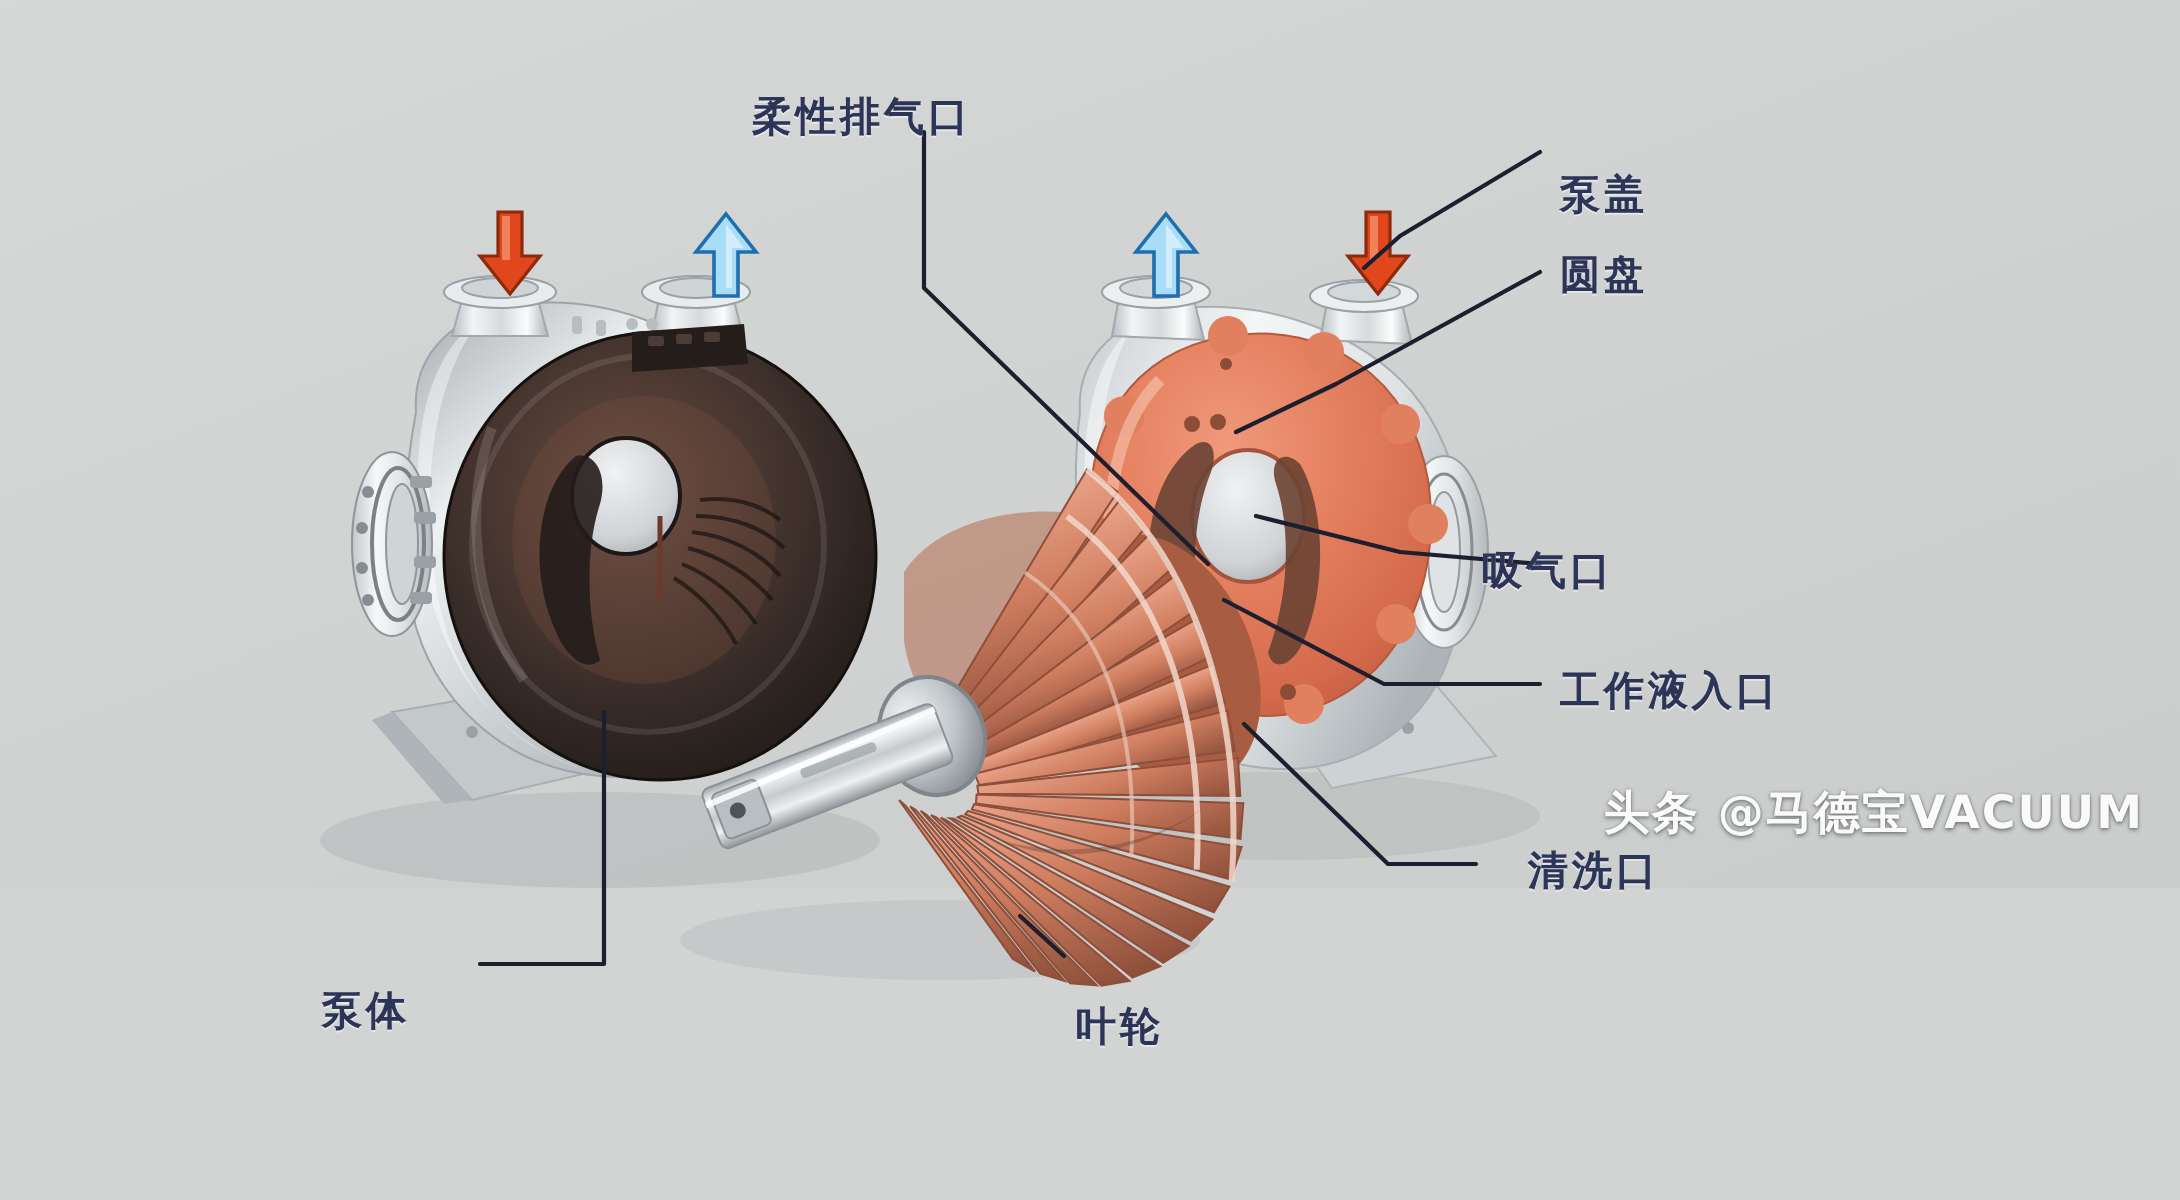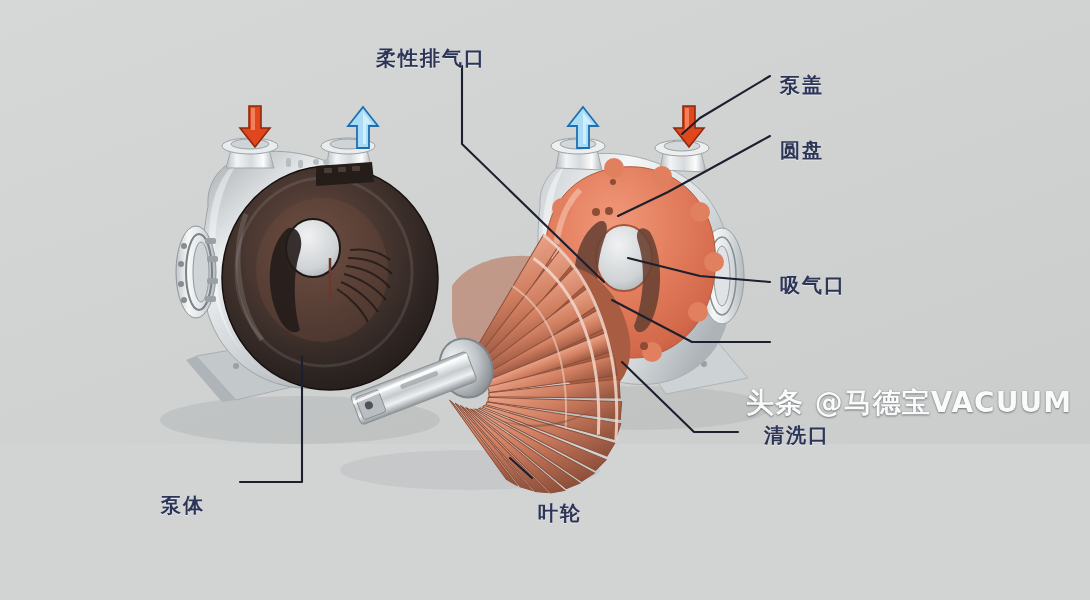--- a/index.html
+++ b/index.html
@@ -18,21 +18,21 @@
     color:#2c3558;
     font-size:20px;
     font-weight:700;
     letter-spacing:2px;
     white-space:nowrap;
     text-shadow:0 1px 0 rgba(255,255,255,.45);
   }
   .wm{
     position:absolute;
     right:18px;bottom:22px;
-    font-size:28px;
+    font-size:23px;
     font-weight:700;
     color:#fafafa;
     letter-spacing:1px;
     text-shadow:0 1px 2px rgba(90,95,100,.75),0 0 1px rgba(70,75,80,.6);
     white-space:nowrap;
   }
   .arrow{position:absolute;}
 </style>
 </head>
 <body>
@@ -342,22 +342,23 @@
       <polyline points="770,136 668,192 618,216"></polyline>
       <polyline points="770,282 700,276 628,258"></polyline>
       <polyline points="770,342 692,342 612,300"></polyline>
       <polyline points="738,432 694,432 622,362"></polyline>
       <polyline points="240,482 302,482 302,356"></polyline>
       <polyline points="532,478 510,458"></polyline>
     </g>
   </svg>
 
   <div class="lbl" style="left:376px;top:45px">柔性排气口</div>
-  <div class="lbl" style="left:780px;top:72px">泵盖</div>
-  <div class="lbl" style="left:780px;top:137px">圆盘</div>
-  <div class="lbl" style="left:780px;top:272px">吸气口</div>
+  <div class="lbl" style="left:780px;top:84px">泵盖</div>
+  <div class="lbl" style="left:780px;top:124px">圆盘</div>
+  <div class="lbl" style="left:741px;top:272px">吸气口</div>
+  <div class="lbl" style="left:780px;top:332px">工作液入口</div>
   <div class="lbl" style="left:764px;top:422px">清洗口</div>
   <div class="lbl" style="left:161px;top:492px">泵体</div>
   <div class="lbl" style="left:538px;top:500px">叶轮</div>
 
   <div class="wm">头条 @马德宝VACUUM</div>
 
 </div>
 
 </body></html>

